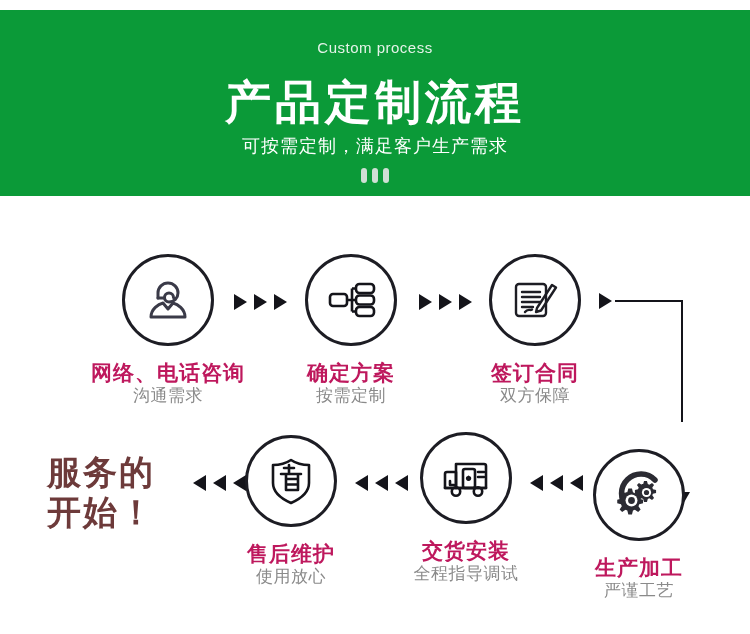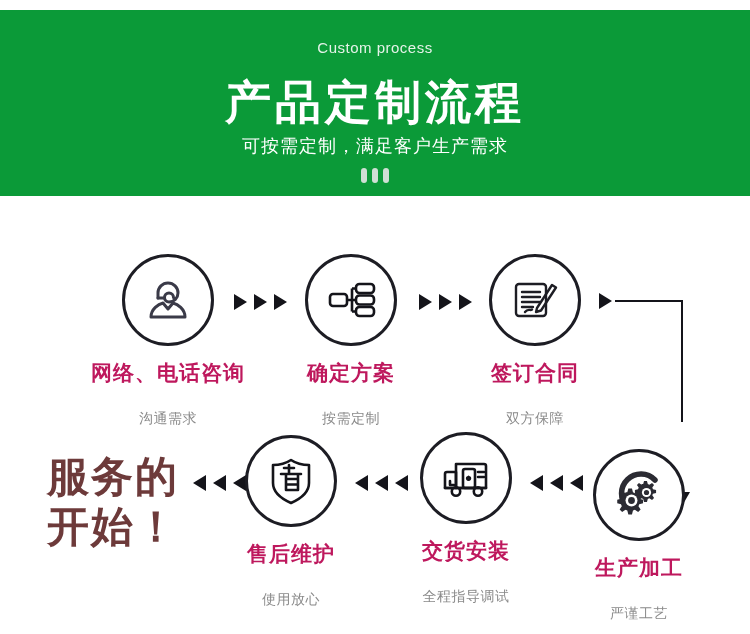--- a/index.html
+++ b/index.html
@@ -63,22 +63,22 @@
     display:flex;align-items:center;justify-content:center;
     box-sizing:border-box;
     background:#fff;
   }
   .step-title{
     margin-top:16px;
     font-size:21px;font-weight:bold;color:#be185d;
     letter-spacing:1px;line-height:1;white-space:nowrap;
   }
   .step-sub{
-    margin-top:28px;
-    font-size:14px;color:#8a8a8a;letter-spacing:.5px;line-height:1;white-space:nowrap;
+    margin-top:4px;
+    font-size:17px;color:#8a8a8a;letter-spacing:.5px;line-height:1;white-space:nowrap;
   }
 
   
   .arrows{position:absolute;display:flex;align-items:center;gap:7px;}
   .tri-r{
     width:0;height:0;border-left:13px solid #14141a;
     border-top:8px solid transparent;border-bottom:8px solid transparent;
   }
   .tri-l{
     width:0;height:0;border-right:13px solid #14141a;
@@ -96,21 +96,21 @@
   .elbow .vline{position:absolute;top:14px;width:2px;background:#14141a;}
   .elbow .head{
     position:absolute;width:0;height:0;
     border-top:14px solid #14141a;
     border-left:8px solid transparent;border-right:8px solid transparent;
   }
 
   
   .service-start{
     position:absolute;
-    font-size:42px;font-weight:bold;color:#6d3a3a;
+    font-size:34px;font-weight:bold;color:#6d3a3a;
     line-height:1.18;letter-spacing:2px;
     text-align:left;
   }
   svg{display:block;}
 </style>
 </head>
 <body>
 
 <div class="page">
 

